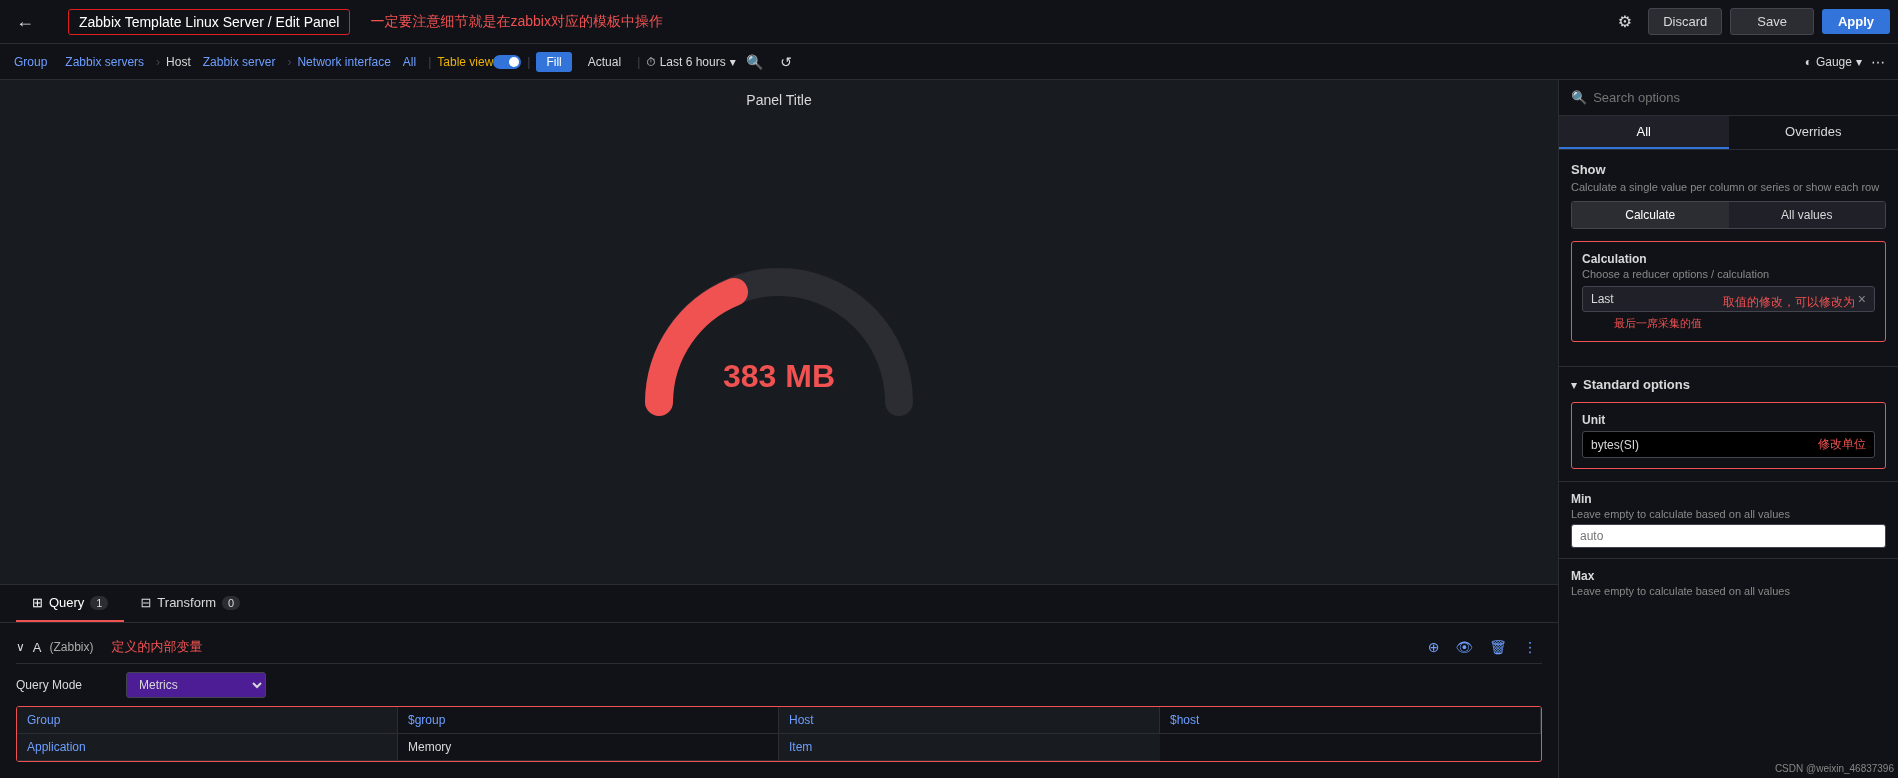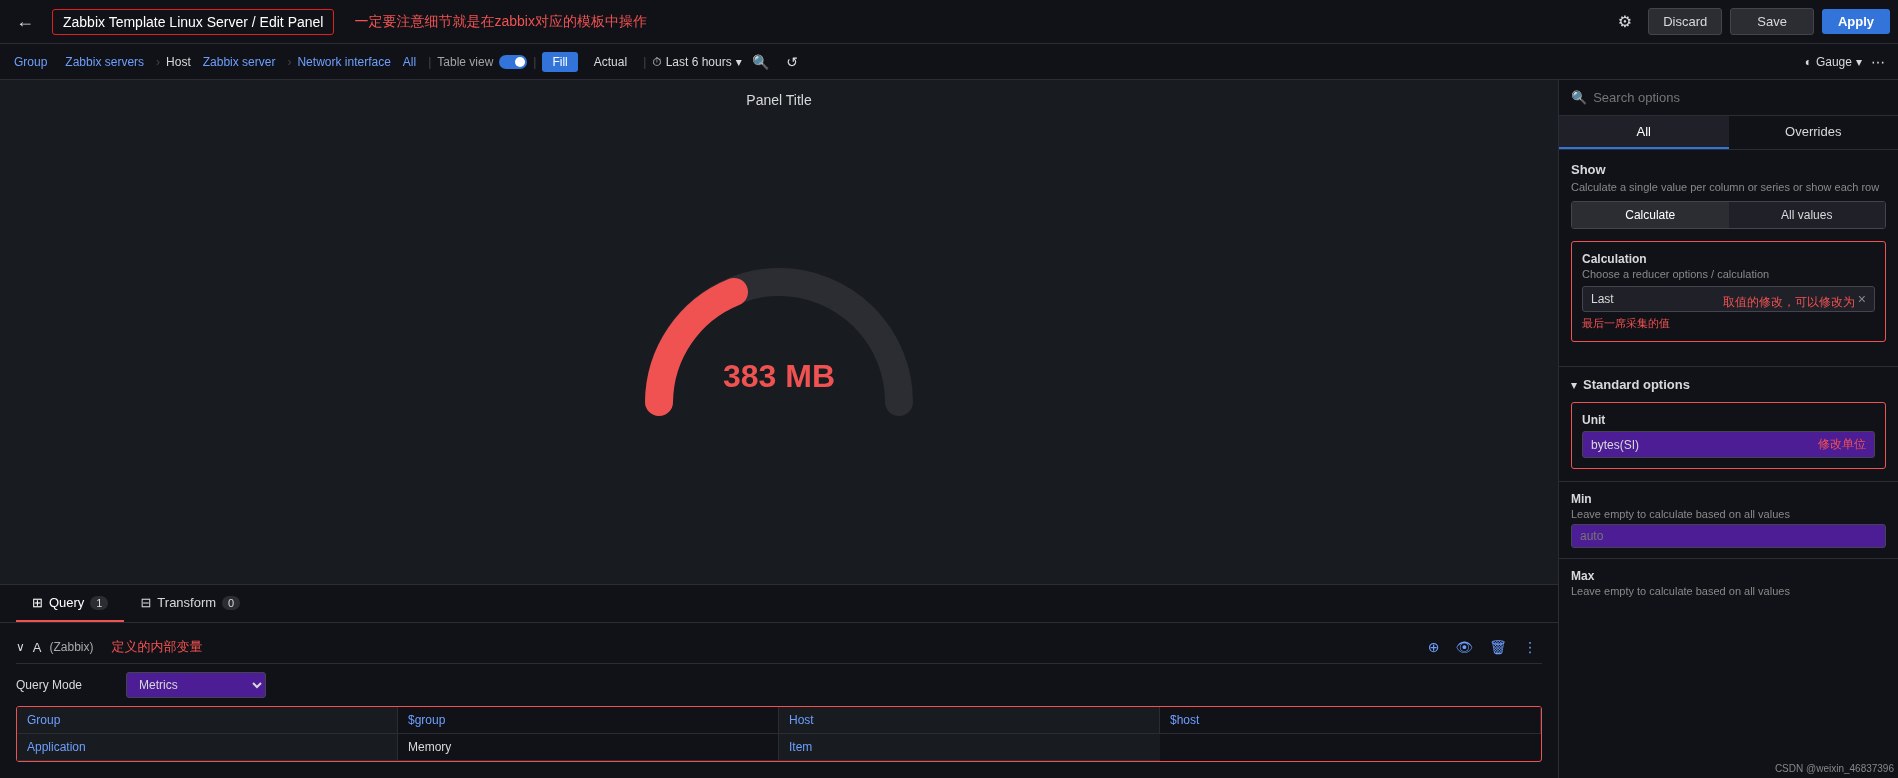--- a/index.html
+++ b/index.html
@@ -31,20 +31,21 @@
       padding: 4px 8px;
       border-radius: 3px;
     }
     .panel-title-edit {
       border: 1px solid #e02020;
       padding: 4px 10px;
       border-radius: 3px;
       color: #fff;
       font-size: 14px;
       font-weight: 500;
+      margin-left: 16px;
     }
     .annotation-red {
       color: #f05252;
       font-size: 14px;
       margin-left: 10px;
     }
     .top-bar-right {
       margin-left: auto;
       display: flex;
       align-items: center;
@@ -114,23 +115,22 @@
       font-size: 12px;
     }
     .toolbar-network {
       color: #6e9fff;
       font-size: 12px;
       cursor: pointer;
     }
     .table-view {
       display: flex;
       align-items: center;
-      gap: 6px;
-      font-size: 12px;
-      color: #a3a3a3;
+      font-size: 12px;
+      color: #eab308;
     }
     .toggle {
       width: 28px; height: 14px;
       background: #3274d9;
       border-radius: 7px;
       position: relative;
       cursor: pointer;
     }
     .toggle::after {
       content: '';
@@ -488,20 +488,21 @@
       background: none;
       border: none;
       color: #898989;
       cursor: pointer;
       font-size: 14px;
     }
     .calc-annotation2 {
       color: #f05252;
       font-size: 11px;
       margin-top: 4px;
+      margin-left: 32px;
     }
 
     .standard-options-header {
       display: flex;
       align-items: center;
       gap: 6px;
       padding: 10px 12px;
       border-top: 1px solid #2c2d33;
       cursor: pointer;
     }
@@ -511,40 +512,40 @@
     .unit-section {
       border: 1px solid #f05252;
       border-radius: 3px;
       padding: 10px;
       margin: 0 12px 12px 12px;
     }
     .unit-title { color: #d8d9da; font-size: 12px; font-weight: 600; margin-bottom: 4px; }
     .unit-input-row {
       display: flex;
       align-items: center;
-      background: #4c1d95;
+      background: #000000;
       border: 1px solid #44444f;
       border-radius: 3px;
       padding: 4px 8px;
     }
     .unit-value { flex: 1; color: #d8d9da; font-size: 12px; }
     .unit-annotation {
       color: #f05252;
       font-size: 12px;
       margin-left: 10px;
     }
 
     .min-section, .max-section {
       padding: 10px 12px;
       border-top: 1px solid #2c2d33;
     }
     .min-title { color: #d8d9da; font-size: 12px; font-weight: 600; margin-bottom: 2px; }
     .min-subtitle { color: #898989; font-size: 11px; margin-bottom: 4px; }
     .min-input {
-      background: #4c1d95;
+      background: #ffffff;
       border: 1px solid #44444f;
       border-radius: 3px;
       padding: 4px 8px;
       color: #898989;
       font-size: 12px;
       width: 100%;
     }
 
     .watermark {
       position: fixed;

